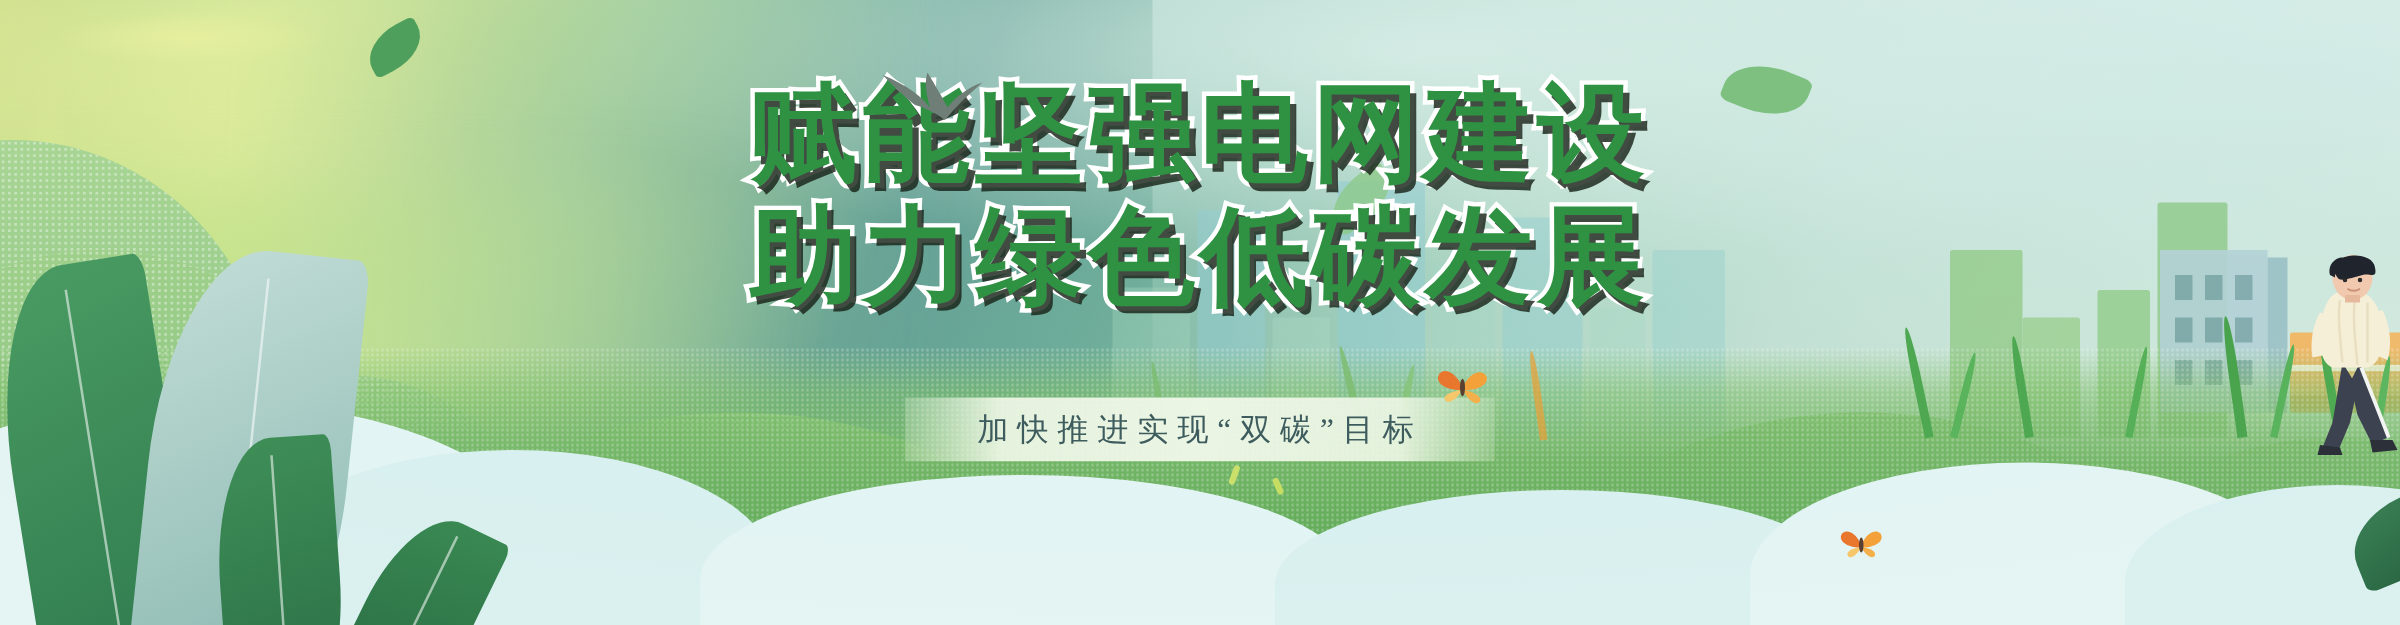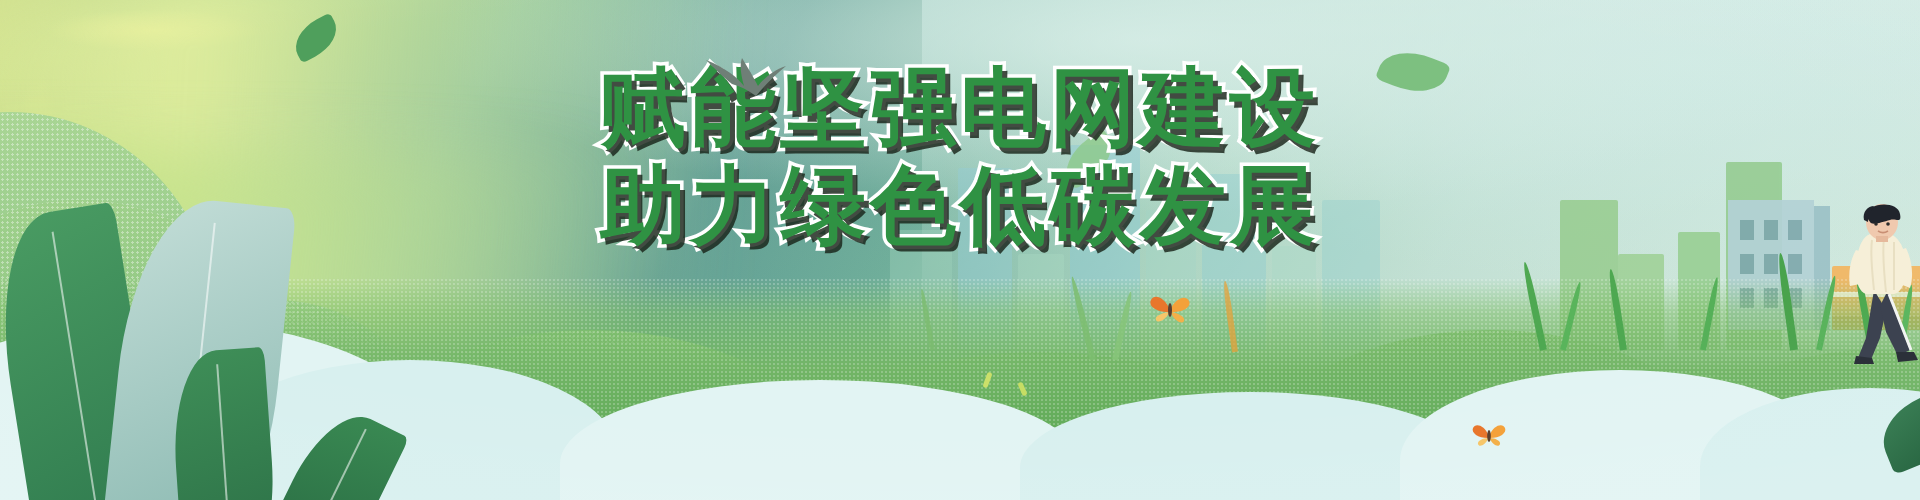--- a/index.html
+++ b/index.html
@@ -234,20 +234,23 @@
     <svg width="90" height="52" viewBox="0 0 90 52" aria-hidden="true">
       <path d="M6 4 C26 12 38 22 44 30 C40 16 40 8 42 2 C48 12 54 22 58 30 C64 22 74 14 86 10 C74 20 64 30 56 40 C48 34 40 30 32 28 C24 22 14 12 6 4 Z" fill="#6f7f77"></path>
     </svg>
   </div>
 
   <div class="headline">
     <span class="hl-line l1">赋能坚强电网建设</span>
     <span class="hl-line l2">助力绿色低碳发展</span>
   </div>
 
+  <div class="subtitle-wrap">
+    <div class="subtitle">加快推进实现“双碳”目标</div>
+  </div>
 
   <div class="bfly" style="left:1148px;top:292px;z-index:46;">
     <svg width="44" height="34" viewBox="0 0 44 34" aria-hidden="true">
       <path d="M22 18 C16 4 6 2 3 8 C0 14 8 20 20 20 Z" fill="#e8762c"></path>
       <path d="M22 18 C28 5 38 3 41 9 C44 15 34 21 22 20 Z" fill="#f4a13a"></path>
       <path d="M22 19 C18 28 10 32 8 28 C6 24 14 21 21 20 Z" fill="#f6c66a"></path>
       <path d="M22 19 C26 29 34 33 36 29 C38 25 30 21 23 20 Z" fill="#f3b04a"></path>
       <ellipse cx="22" cy="18" rx="2" ry="7" fill="#5a4030"></ellipse>
     </svg>
   </div>

